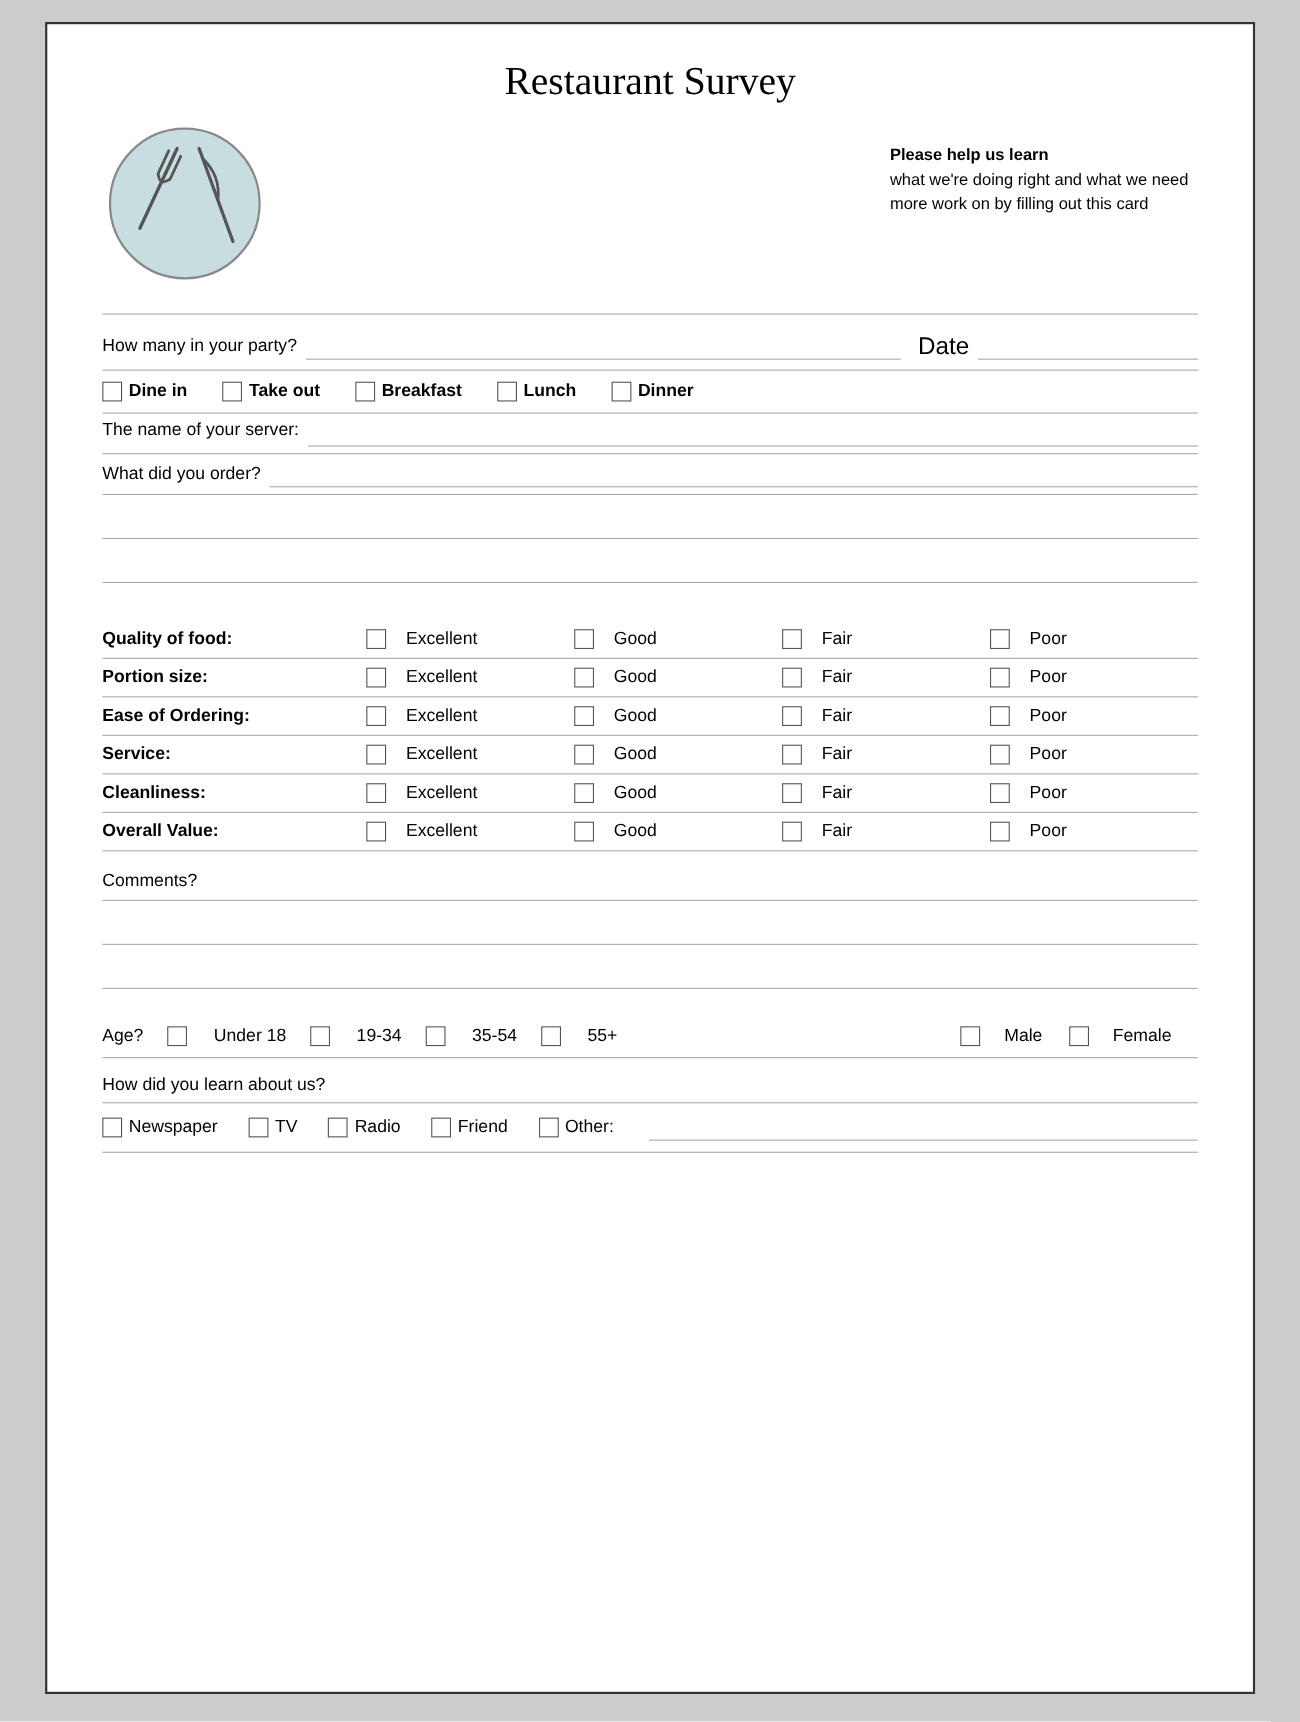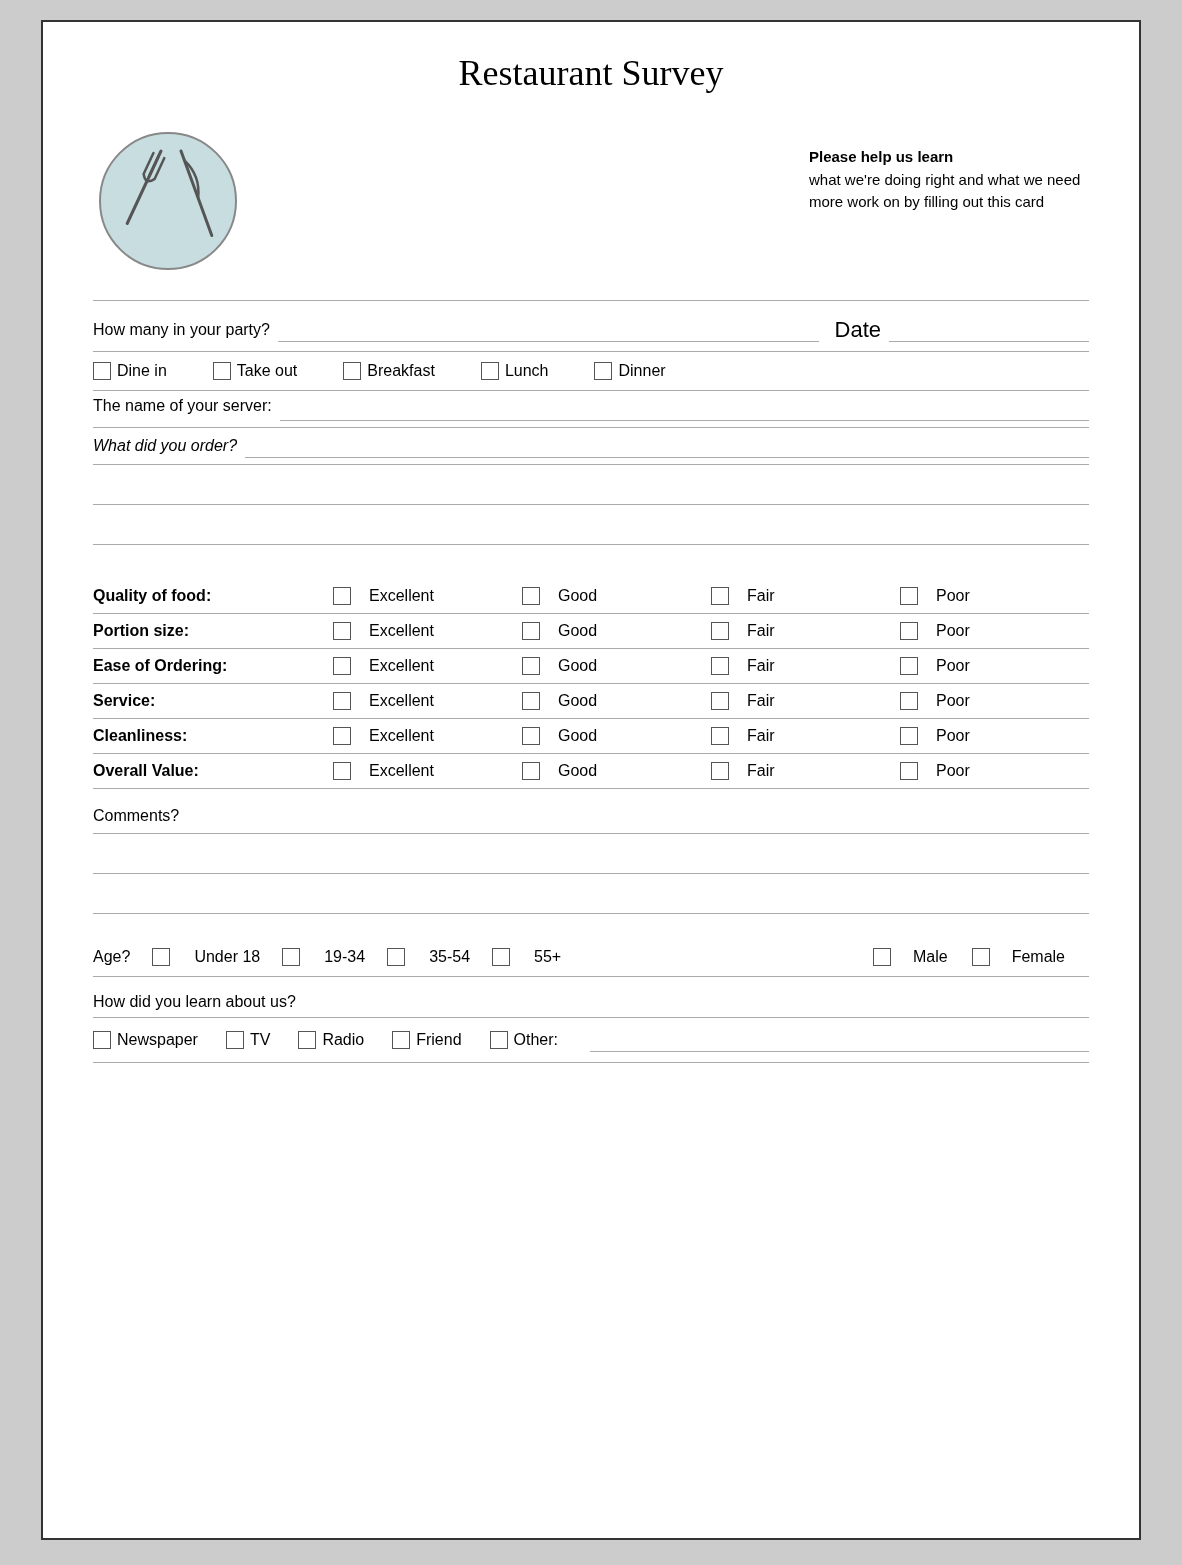--- a/index.html
+++ b/index.html
@@ -16,21 +16,21 @@
       border: 2px solid #333;
       width: 1100px;
       min-height: 1520px;
       padding: 30px 50px 40px 50px;
     }
     .title {
       text-align: center;
       font-size: 36px;
       font-weight: normal;
       font-family: Georgia, serif;
-      margin-bottom: 32px;
+      margin-bottom: 16px;
     }
     .header-section {
       display: flex;
       align-items: flex-start;
       margin-bottom: 20px;
     }
     .logo-area {
       width: 200px;
       flex-shrink: 0;
     }
@@ -80,23 +80,24 @@
       margin-right: 8px;
     }
     .date-fill {
       width: 200px;
       border-bottom: 1px solid #aaa;
       height: 24px;
     }
     .checkbox-row {
       display: flex;
       align-items: center;
-      gap: 16px;
+      gap: 2px;
       padding: 10px 0;
       border-bottom: 1px solid #aaa;
+      font-weight: bold;
     }
     .cb-item {
       display: flex;
       align-items: center;
       gap: 6px;
       margin-right: 30px;
       font-size: 16px;
     }
     .cb-box {
       width: 18px;
@@ -124,21 +125,20 @@
     .order-row {
       display: flex;
       align-items: center;
       padding: 6px 0;
       border-bottom: 1px solid #aaa;
     }
     .order-label {
       font-size: 16px;
       white-space: nowrap;
       margin-right: 8px;
-      font-style: italic;
     }
     .order-fill {
       flex: 1;
       border-bottom: 1px solid #aaa;
       height: 24px;
     }
     .extra-line {
       border-bottom: 1px solid #aaa;
       height: 36px;
       margin: 4px 0;

